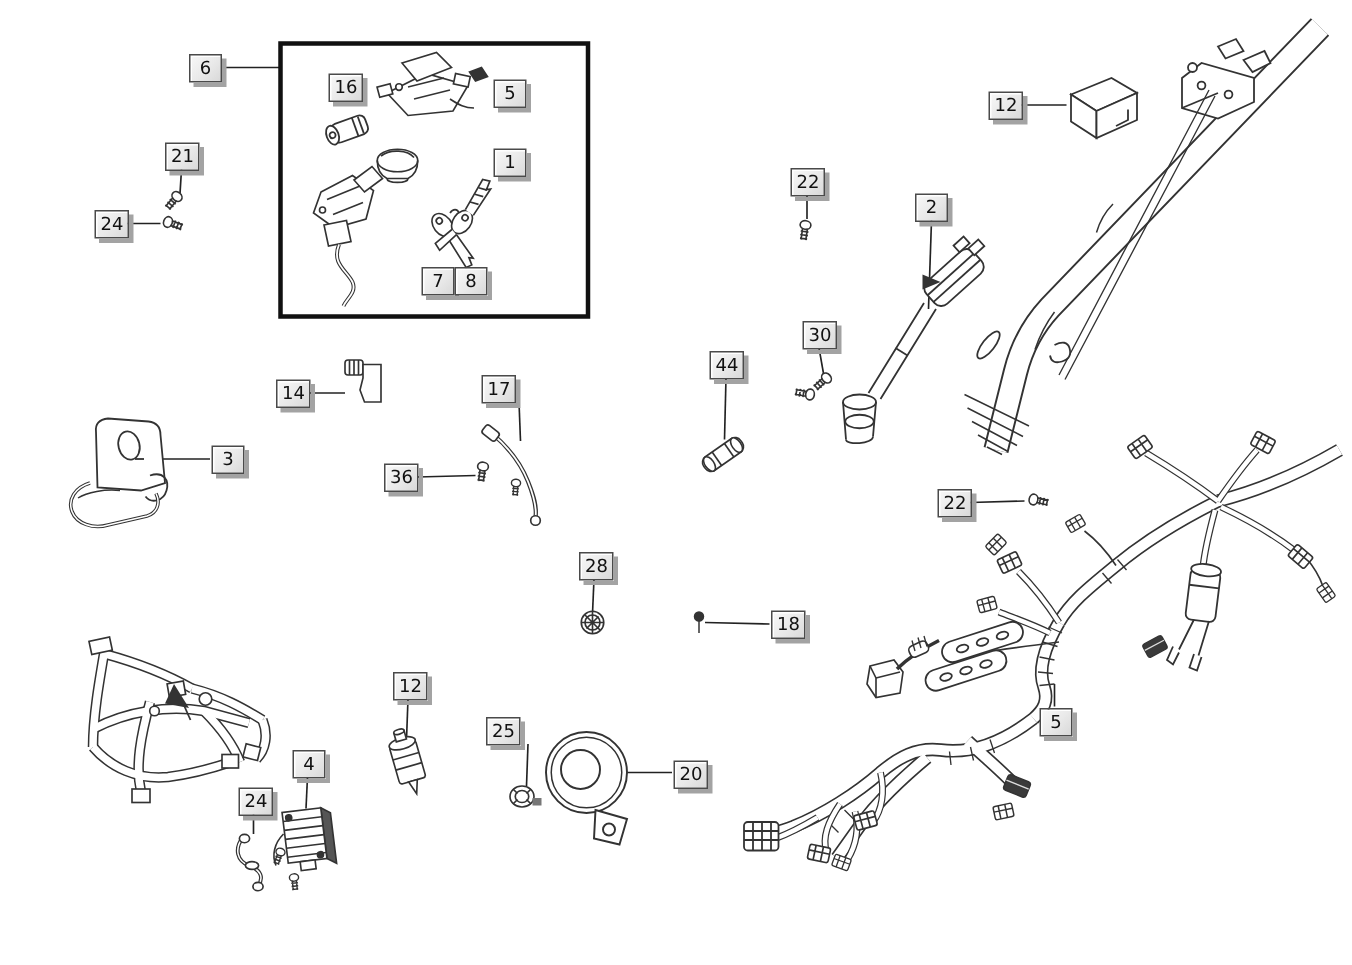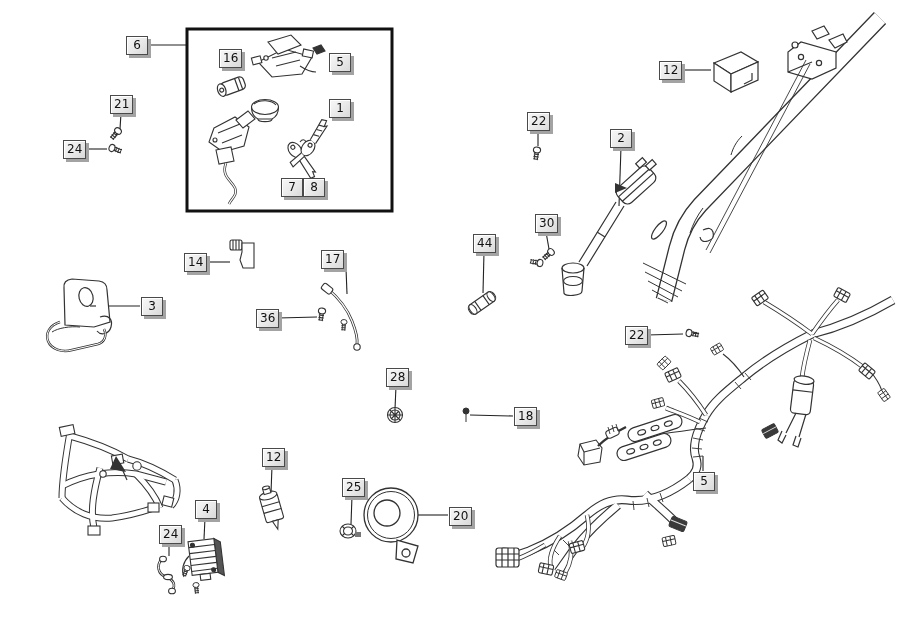--- a/index.html
+++ b/index.html
@@ -434,19 +434,19 @@
   <div class="callout" style="left:535px;top:214px">30</div>
   <div class="callout" style="left:473px;top:234px">44</div>
   <div class="callout" style="left:184px;top:253px">14</div>
   <div class="callout" style="left:321px;top:250px">17</div>
   <div class="callout" style="left:256px;top:309px">36</div>
   <div class="callout" style="left:141px;top:297px">3</div>
   <div class="callout" style="left:625px;top:326px">22</div>
   <div class="callout" style="left:386px;top:368px">28</div>
   <div class="callout" style="left:514px;top:407px">18</div>
   <div class="callout" style="left:262px;top:448px">12</div>
-  <div class="callout" style="left:342px;top:478px">25</div>
+  <div class="callout" style="left:324px;top:478px">25</div>
   <div class="callout" style="left:449px;top:507px">20</div>
   <div class="callout" style="left:693px;top:472px">5</div>
   <div class="callout" style="left:195px;top:500px">4</div>
   <div class="callout" style="left:159px;top:525px">24</div>
 
 </div>
 
 </body></html>

